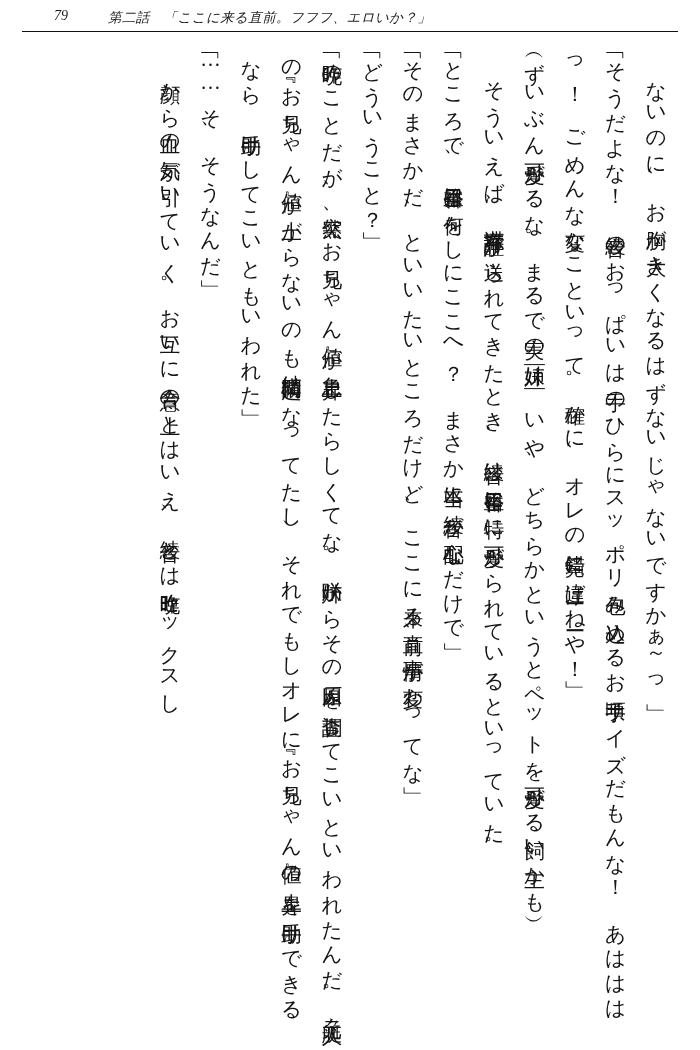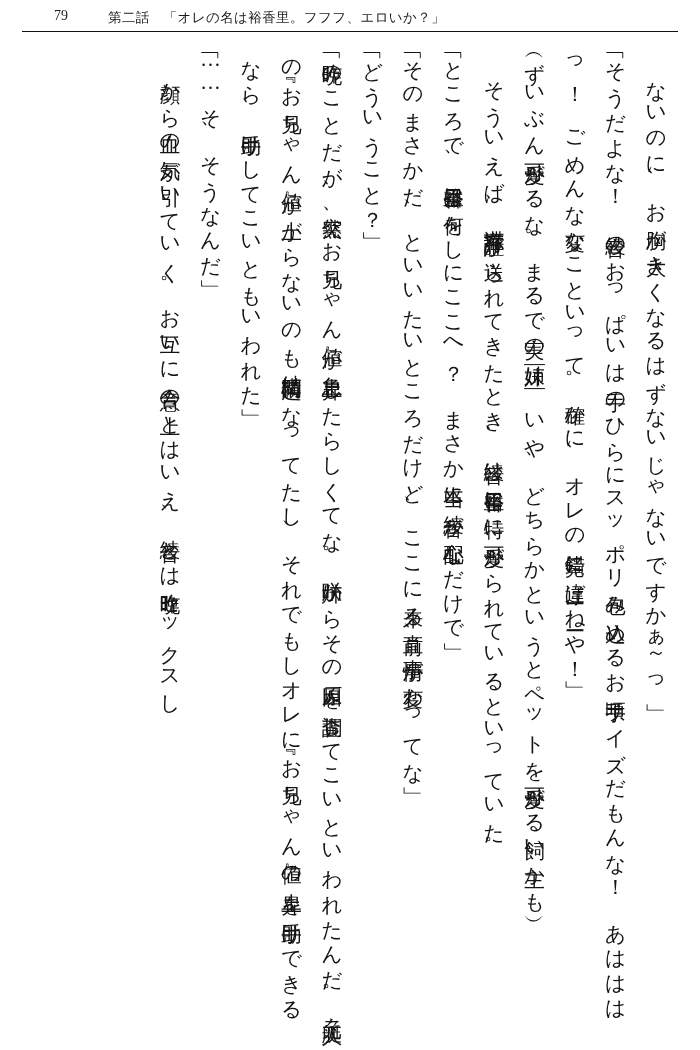--- a/index.html
+++ b/index.html
@@ -26,20 +26,21 @@
 
   
   #header {
     position: absolute;
     top: 6px;
     left: 0;
     width: 644px;
     height: 26px;
     display: flex;
     align-items: center;
+    font-style: italic;
   }
   #header .folio {
     position: absolute;
     left: 54px;
     top: 2px;
     font-size: 14px;
     letter-spacing: 0;
     color: #1a1a1a;
   }
   #header .runhead {
@@ -99,21 +100,21 @@
     padding-top: 0;
   }
 </style>
 </head>
 <body>
 
 <div id="page">
 
   <div id="header">
     <div class="folio">79</div>
-    <div class="runhead">第二話　「オレの名は裕香里。フフフ、エロいか？」</div>
+    <div class="runhead">第二話　「ここに来る直前。フフフ、エロいか？」</div>
   </div>
 
   <div id="rule"></div>
 
   <div id="body-area">
     <div id="vtext">
       <p class="ind">ないのに、お胸が大きくなるはずないじゃないですかぁ～っ」</p>
       <p class="flush">「そうだよな！　綾音のおっぱいは手のひらにスッポリ包み込めるお手頃サイズだもんな！　あはははっ！　ごめんな変なこといって。確かに、オレの錯覚に違げーねーや！」</p>
       <p class="flush">（ずいぶん可愛がるな。まるで実の姉妹――いや、どちらかというとペットを可愛がる飼い主かも）</p>
       <p class="ind">そういえば、滞在許可証が送られてきたとき、綾音は裕香里に特に可愛がられているといっていた。</p>

